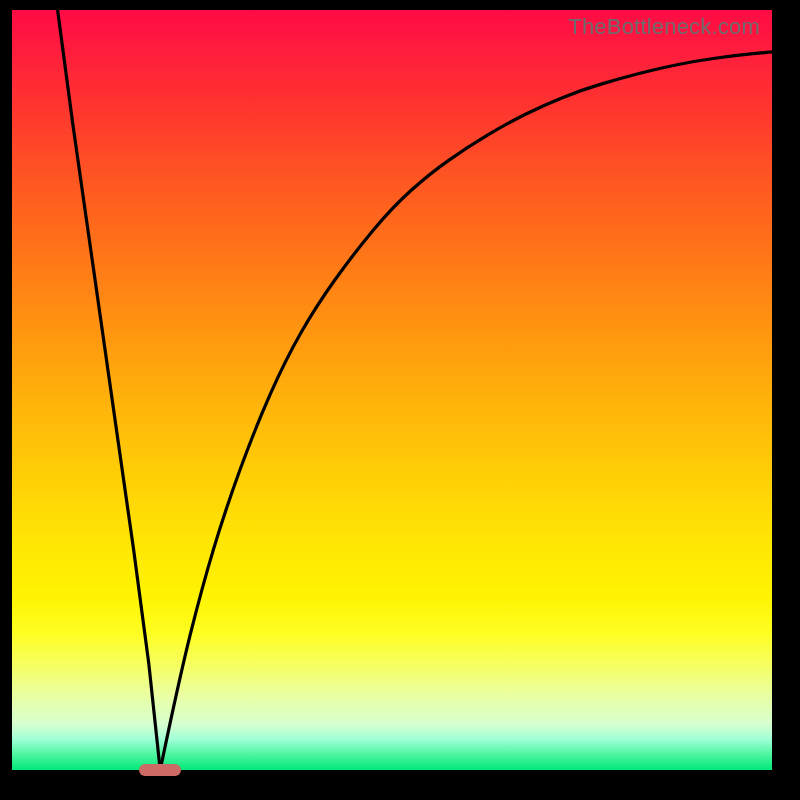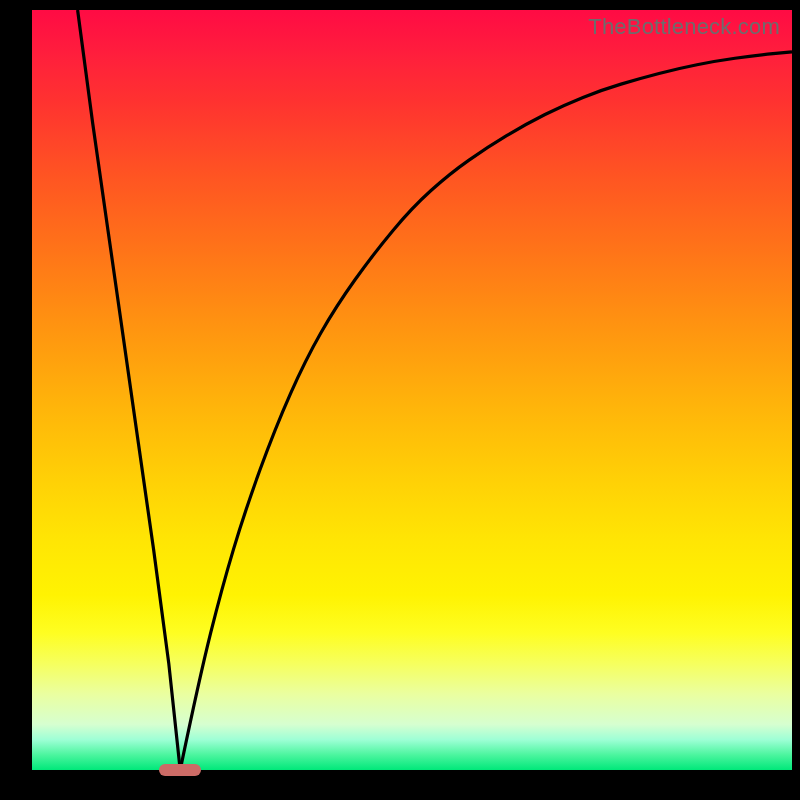--- a/index.html
+++ b/index.html
@@ -12,21 +12,21 @@
     font-family: Arial, Helvetica, sans-serif;
   }
   .frame {
     position: relative;
     width: 800px;
     height: 800px;
     background: #000;
   }
   .plot {
     position: absolute;
-    left: 32px;
+    left: 12px;
     top: 10px;
     width: 760px;
     height: 760px;
     background: linear-gradient(to bottom,
       #ff0b44 0%,
       #ff1f3c 6%,
       #ff3230 12%,
       #ff5522 22%,
       #ff7518 32%,
       #ff9510 42%,

